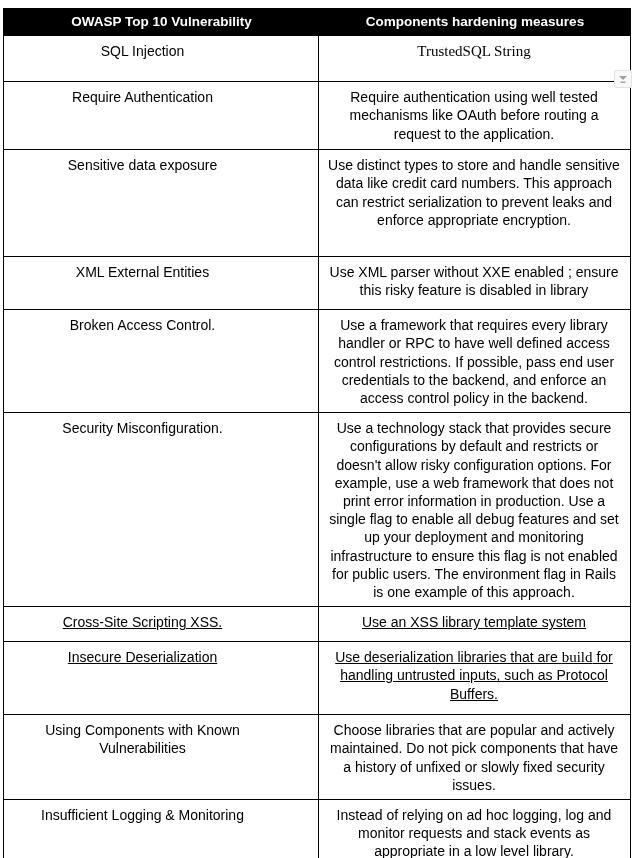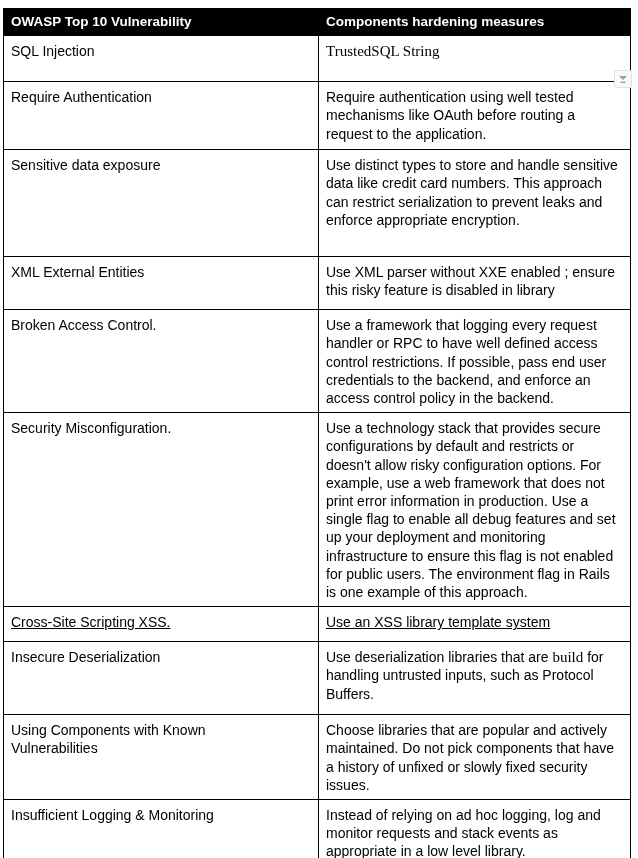--- a/index.html
+++ b/index.html
@@ -22,21 +22,21 @@
     top: 8px;
     width: 627px;
     border-collapse: collapse;
     table-layout: fixed;
   }
   col.col-vuln   { width: 315px; }
   col.col-measure{ width: 312px; }
   th, td {
     border: 1.5px solid #000000;
     vertical-align: top;
-    text-align: left;
+    text-align: center;
     box-sizing: border-box;
     font-size: 14px;
     line-height: 18.2px;
     overflow: hidden;
   }
   th {
     background: #000000;
     color: #ffffff;
     font-weight: bold;
     height: 27px;
@@ -51,21 +51,21 @@
   }
   .sans { font-family: "Liberation Sans", sans-serif; }
   
   tbody tr:nth-child(1)  td { height: 46px; }
   tbody tr:nth-child(2)  td { height: 68px; }
   tbody tr:nth-child(3)  td { height: 107px; }
   tbody tr:nth-child(4)  td { height: 53px; margin-left: 27px; }
   tbody tr:nth-child(5)  td { height: 102px; }
   tbody tr:nth-child(6)  td { height: 194px; }
   tbody tr:nth-child(7)  td { height: 35px; text-decoration: underline; }
-  tbody tr:nth-child(8)  td { height: 73px; }
+  tbody tr:nth-child(8)  td { height: 73px; text-decoration: underline; }
   tbody tr:nth-child(9)  td { height: 75px; }
   tbody tr:nth-child(10) td { height: 75px; }
   
   .comment-collapse {
     position: absolute;
     left: 614px;
     top: 70px;
     width: 16px;
     height: 16px;
     background: #f8f8f8;
@@ -106,21 +106,21 @@
         <tr>
           <td class="vulnerability-cell">Sensitive data exposure</td>
           <td class="measure-cell"><span class="sans">Use distinct types to store and handle sensitive data like credit card numbers. This approach can restrict serialization to prevent leaks and enforce appropriate encryption.</span></td>
         </tr>
         <tr>
           <td class="vulnerability-cell">XML External Entities</td>
           <td class="measure-cell"><span class="sans">Use XML parser without XXE enabled ; ensure this risky feature is disabled in library</span></td>
         </tr>
         <tr>
           <td class="vulnerability-cell">Broken Access Control.</td>
-          <td class="measure-cell"><span class="sans">Use a framework that logging every request handler or RPC to have well defined access control restrictions. If possible, pass end user credentials to the backend, and enforce an access control policy in the backend.</span></td>
+          <td class="measure-cell"><span class="sans">Use a framework that requires every library handler or RPC to have well defined access control restrictions. If possible, pass end user credentials to the backend, and enforce an access control policy in the backend.</span></td>
         </tr>
         <tr>
           <td class="vulnerability-cell">Security Misconfiguration.</td>
           <td class="measure-cell"><span class="sans">Use a technology stack that provides secure configurations by default and restricts or doesn't allow risky configuration options. For example, use a web framework that does not print error information in production. Use a single flag to enable all debug features and set up your deployment and monitoring infrastructure to ensure this flag is not enabled for public users. The environment flag in Rails is one example of this approach.</span></td>
         </tr>
         <tr>
           <td class="vulnerability-cell">Cross-Site Scripting XSS.</td>
           <td class="measure-cell"><span class="sans">Use an XSS library template system</span></td>
         </tr>
         <tr>

